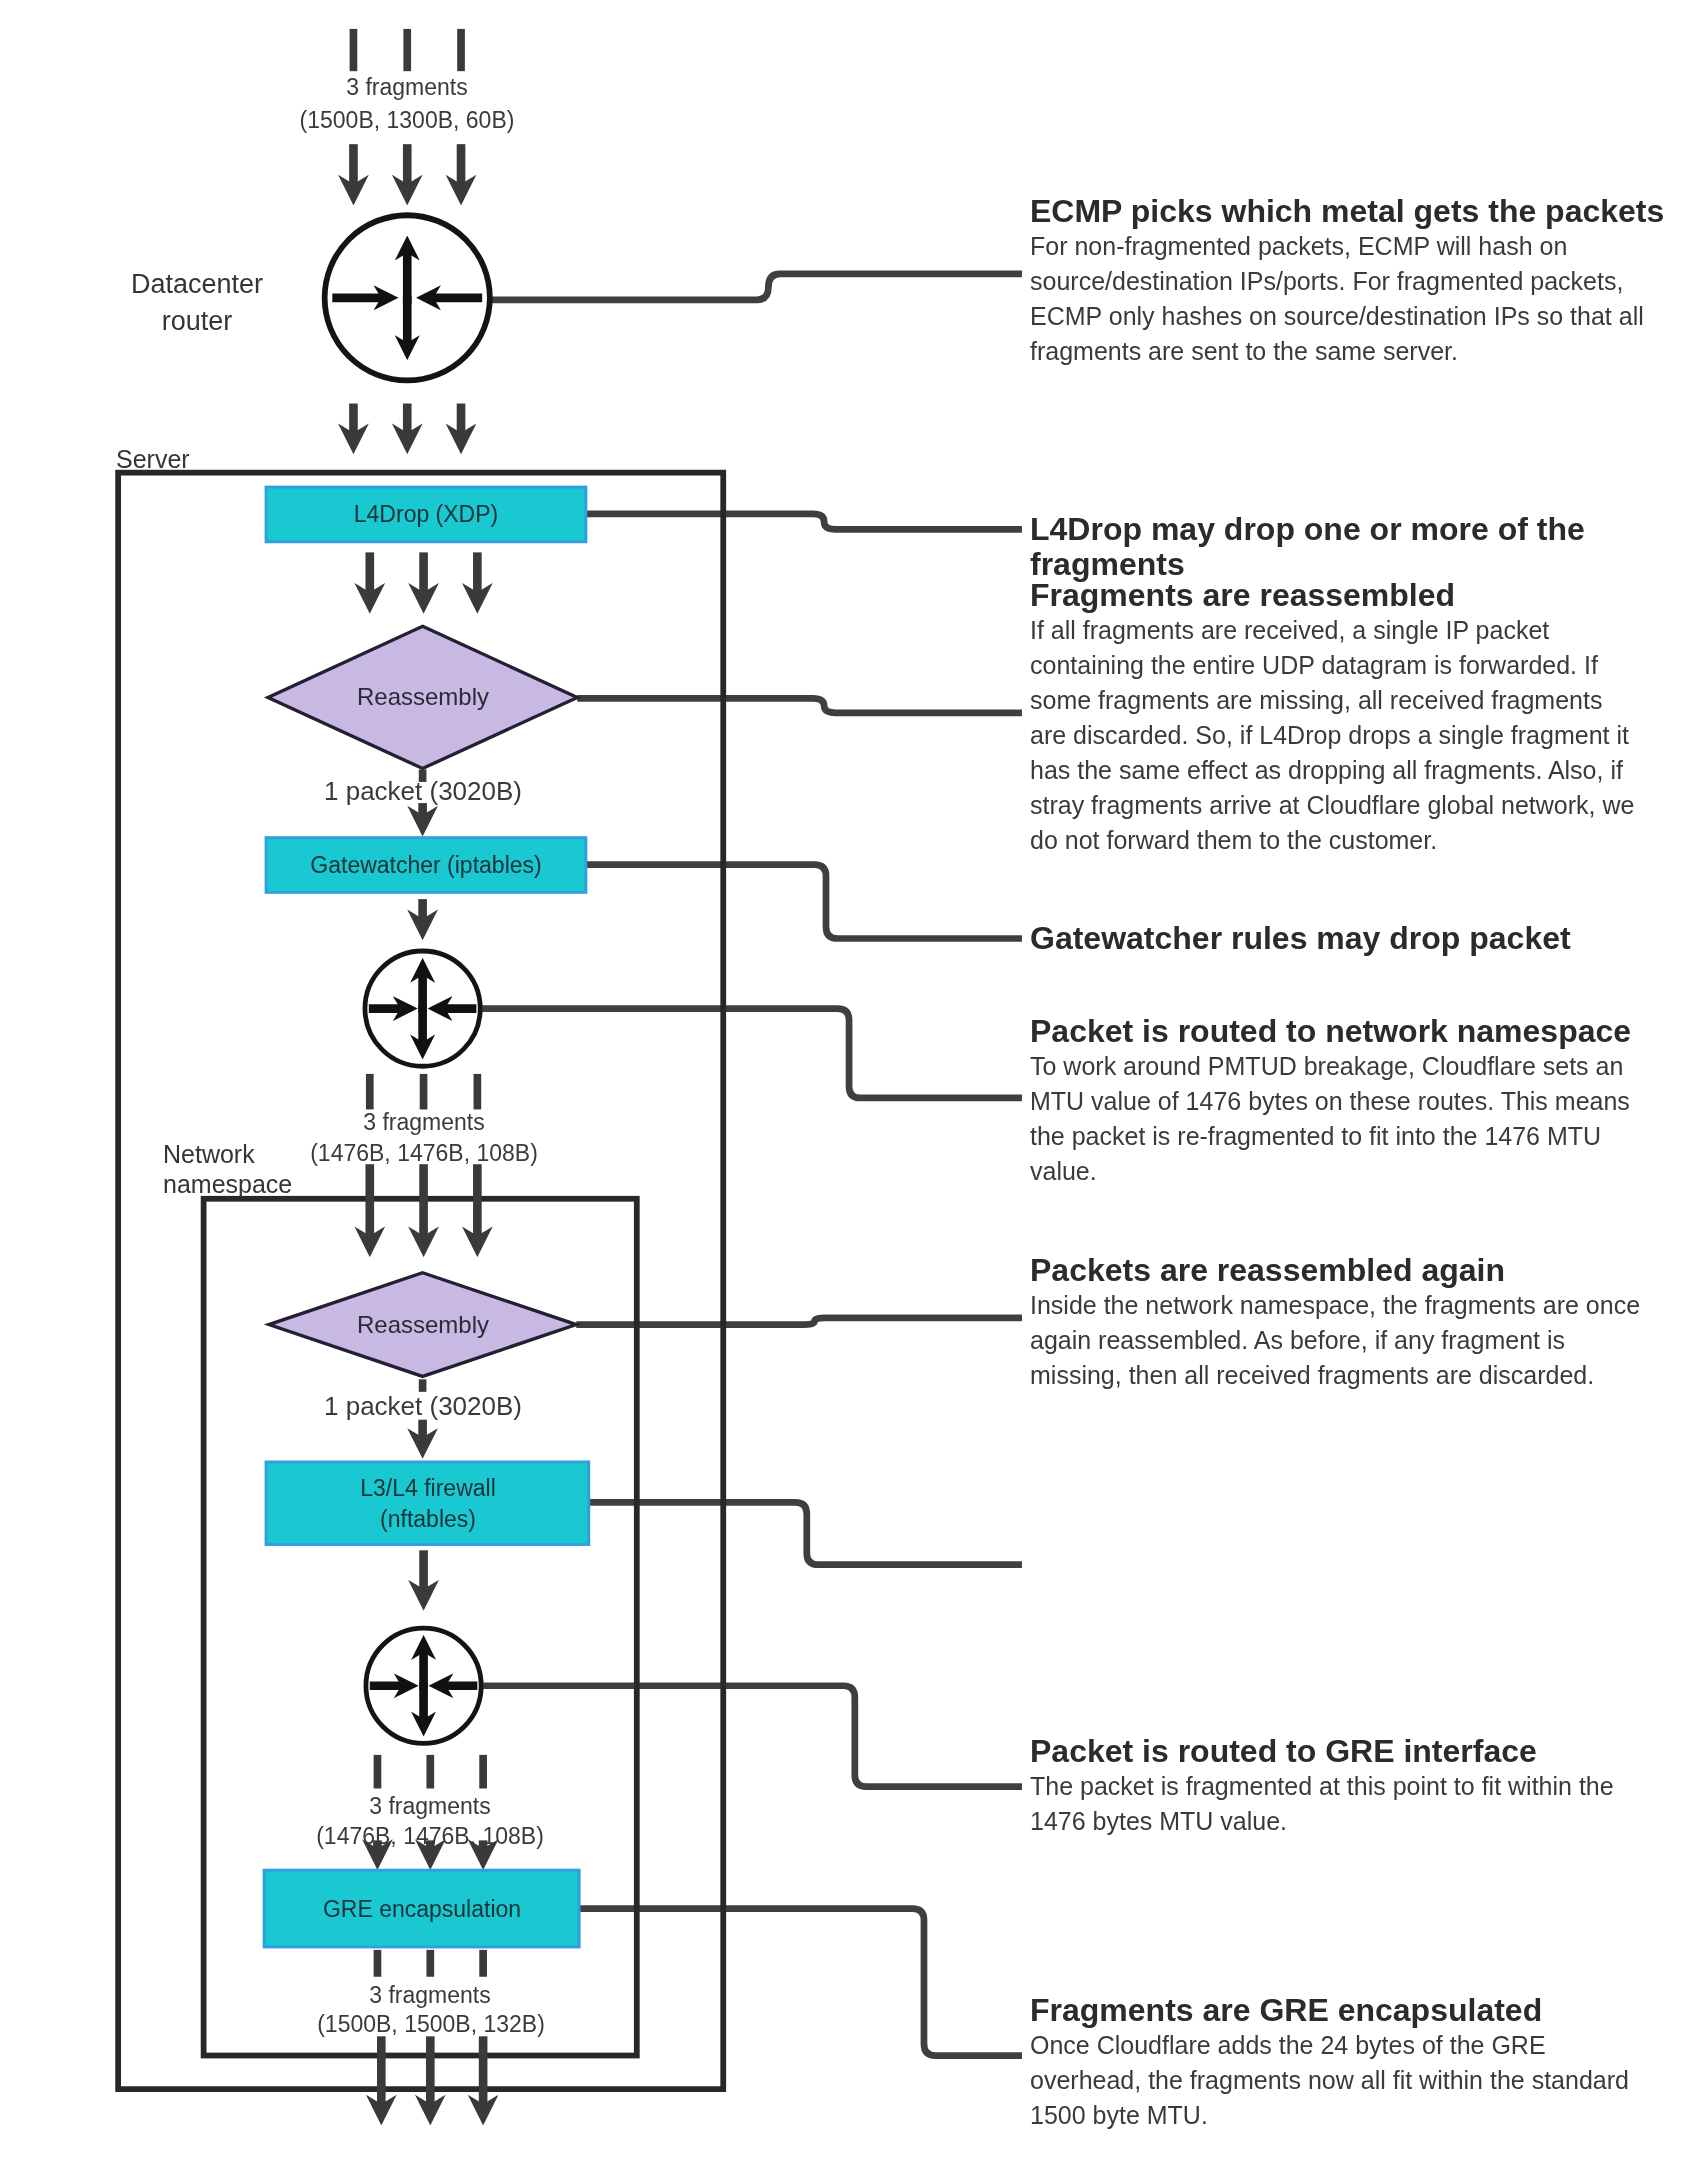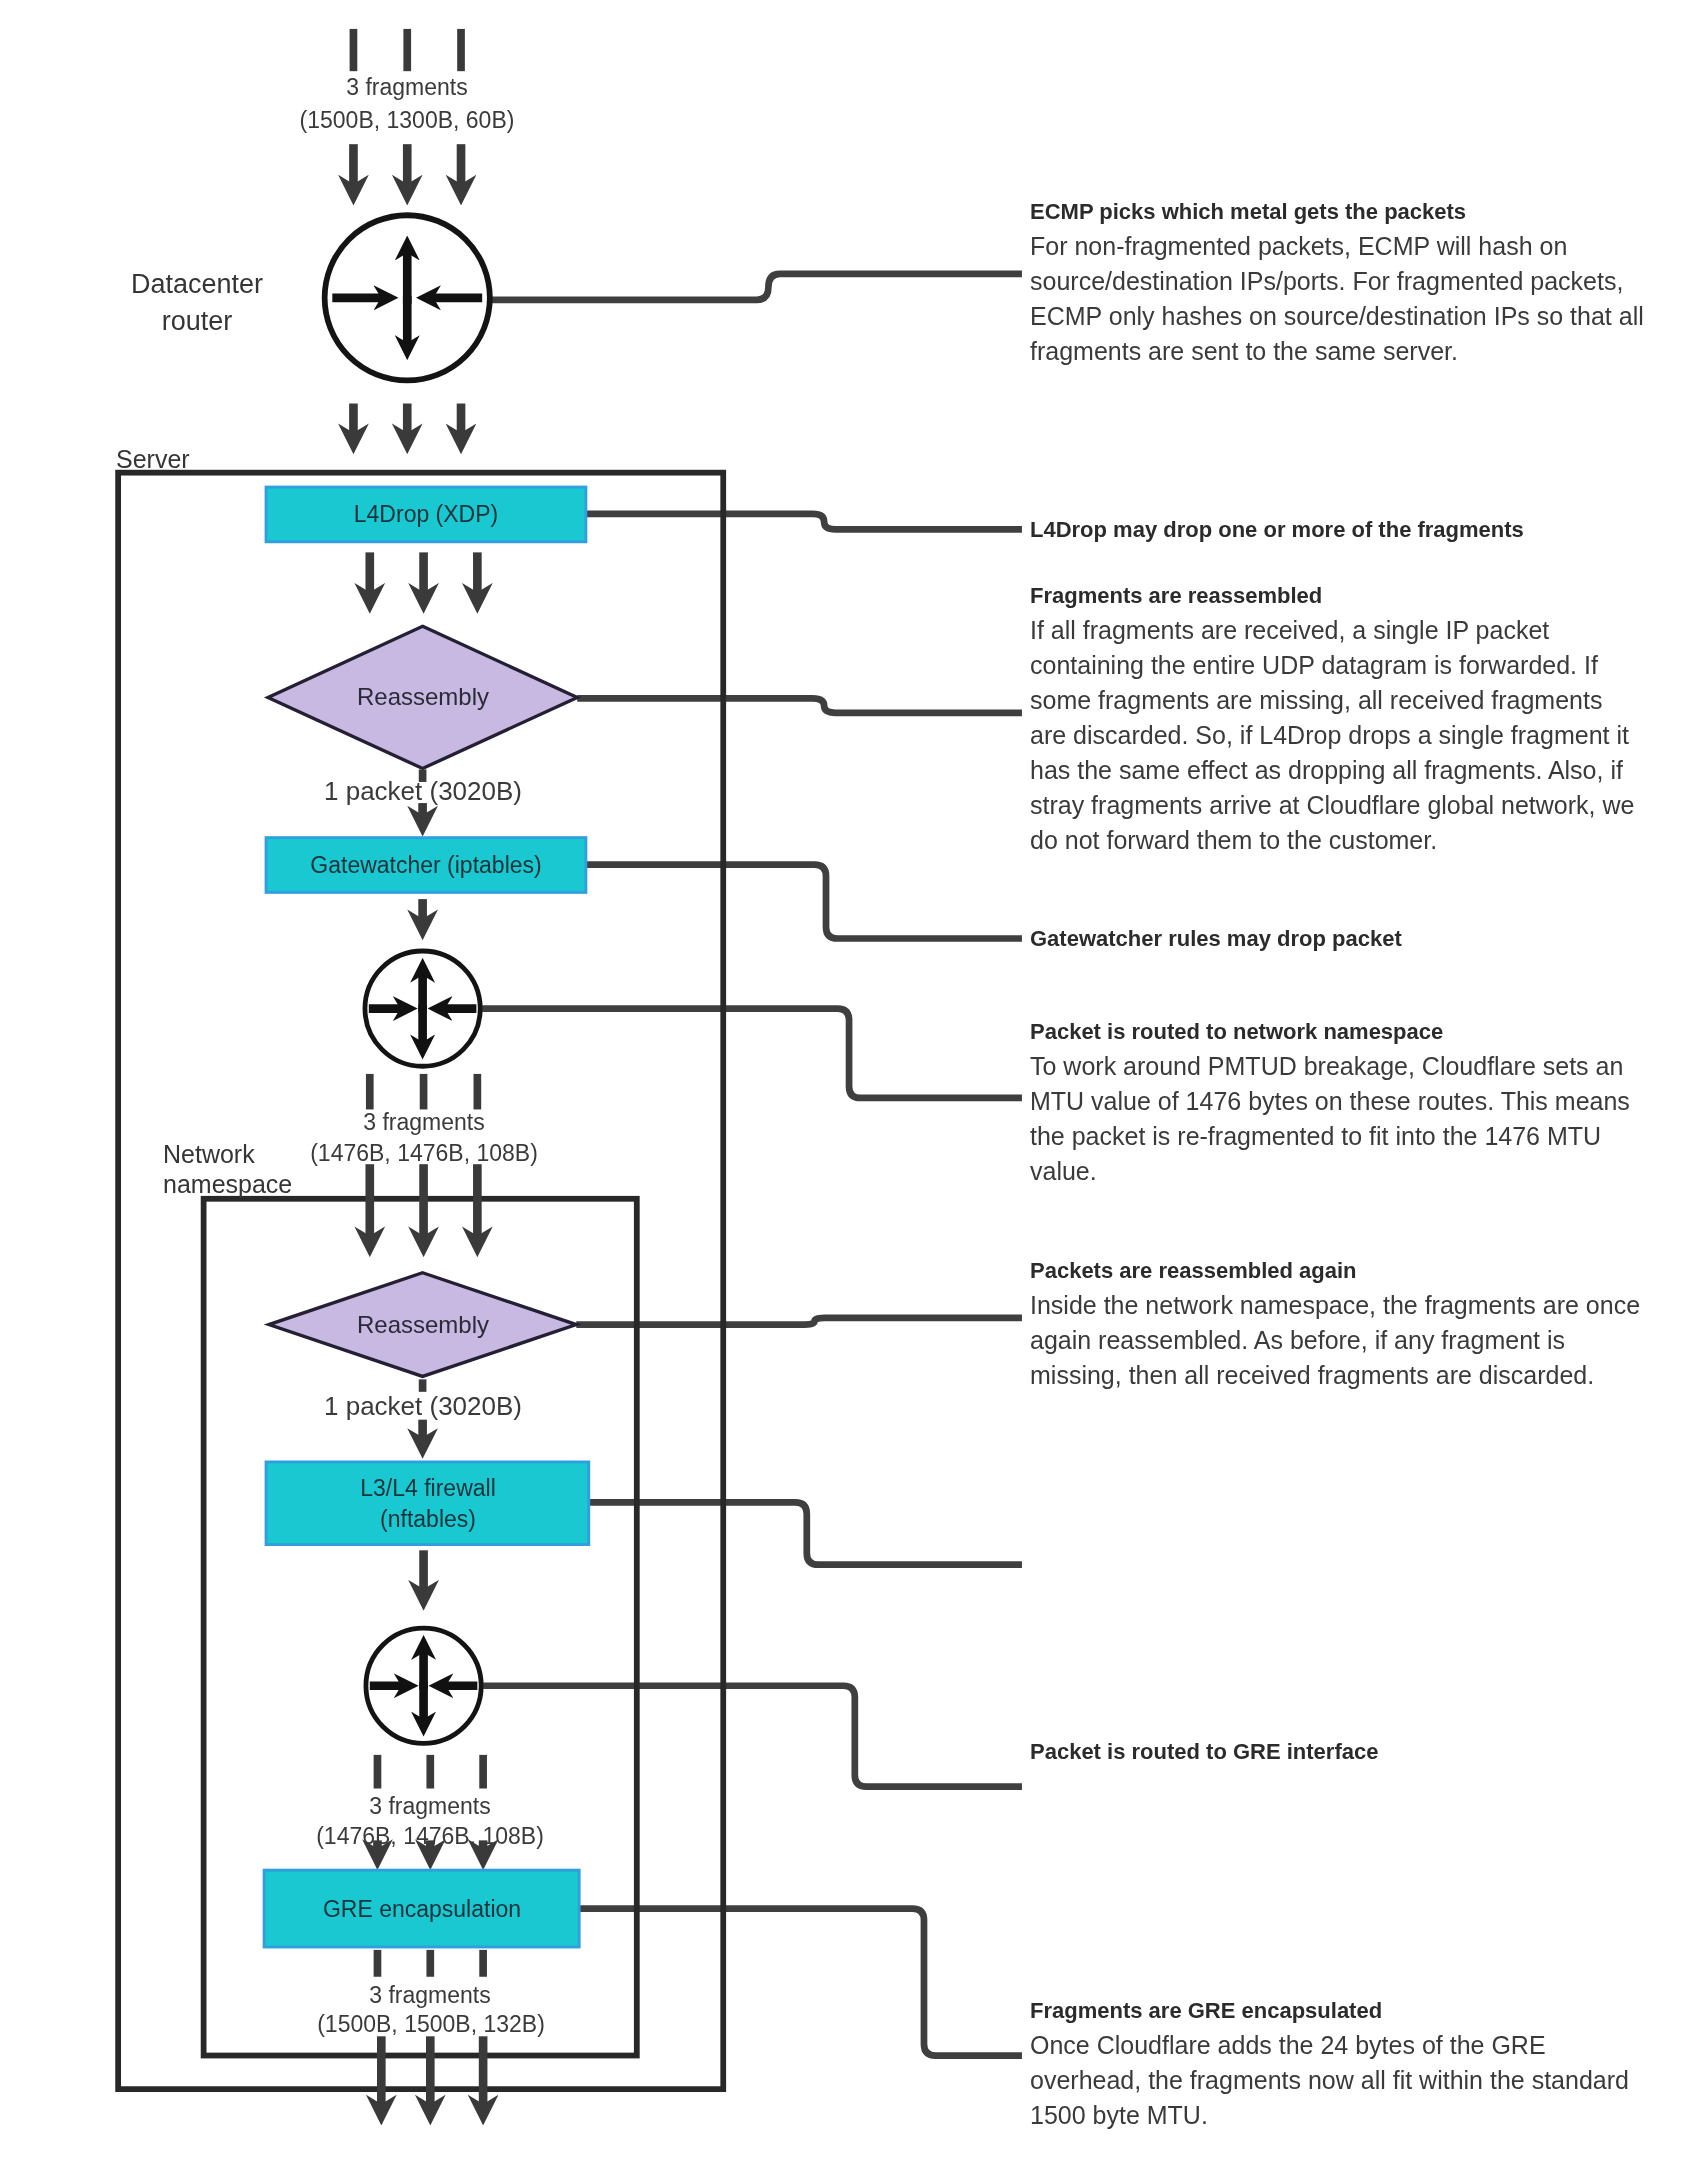--- a/index.html
+++ b/index.html
@@ -8,21 +8,21 @@
   svg{position:absolute;left:0;top:0;}
   .lbl{position:absolute;transform:translate(-50%,-50%);white-space:pre-line;text-align:center;color:#3a3a3a;}
   .small{font-size:23px;line-height:30px;}
   .packet{font-size:26px;}
   .boxlbl{font-size:23px;line-height:31px;color:#173238;}
   .diamondlbl{font-size:24px;color:#2b2b38;}
   .sidelbl{position:absolute;white-space:pre-line;color:#353535;}
   #dc-router-lbl{font-size:27px;line-height:37px;text-align:center;transform:translate(-50%,-50%);}
   #server-lbl,#nn-lbl{font-size:25px;line-height:30px;text-align:left;}
   .ann{position:absolute;left:1030px;width:669px;}
-  .ann-h{font-size:22px;line-height:35px;font-weight:bold;color:#2b2b2b;}
+  .ann-h{font-size:32px;line-height:35px;font-weight:bold;color:#2b2b2b;}
   .ann-b{font-size:25px;line-height:35px;color:#3a3a3a;white-space:pre-line;}
   .ann-b:empty{display:none;}
   .cyanbox{fill:var(--accent_cyan);stroke:var(--cyan_border);stroke-width:3px;}
   .diamond{fill:var(--diamond_purple);stroke:#241f33;stroke-width:3.5px;}
   .bigframe{fill:none;stroke:#282828;stroke-width:6px;}
   .conn{fill:none;stroke:#3f3f3f;stroke-width:7px;stroke-linejoin:round;}
   .flow{stroke:#3a3a3a;stroke-width:9px;}
   .dash{stroke:#3a3a3a;stroke-width:8px;}
   .rarrow{stroke:#111111;stroke-width:9px;}
   .routercircle{fill:#ffffff;stroke:#141414;}
@@ -238,20 +238,22 @@
 value.</div>
 </div>
 <div class="ann" style="top:1253px;">
   <div class="ann-h">Packets are reassembled again</div>
   <div class="ann-b">Inside the network namespace, the fragments are once
 again reassembled. As before, if any fragment is
 missing, then all received fragments are discarded.</div>
 </div>
 <div class="ann" style="top:1734px;">
   <div class="ann-h">Packet is routed to GRE interface</div>
+  <div class="ann-b">The packet is fragmented at this point to fit within the
+1476 bytes MTU value.</div>
 </div>
 <div class="ann" style="top:1993px;">
   <div class="ann-h">Fragments are GRE encapsulated</div>
   <div class="ann-b">Once Cloudflare adds the 24 bytes of the GRE
 overhead, the fragments now all fit within the standard
 1500 byte MTU.</div>
 </div>
 
 </div>
 

